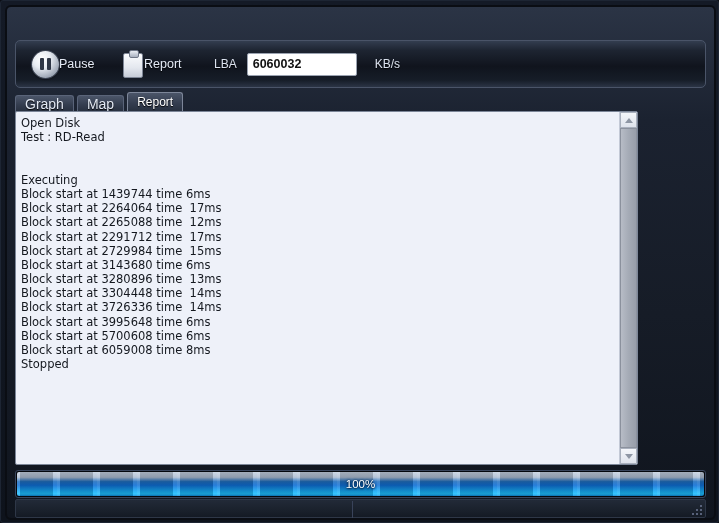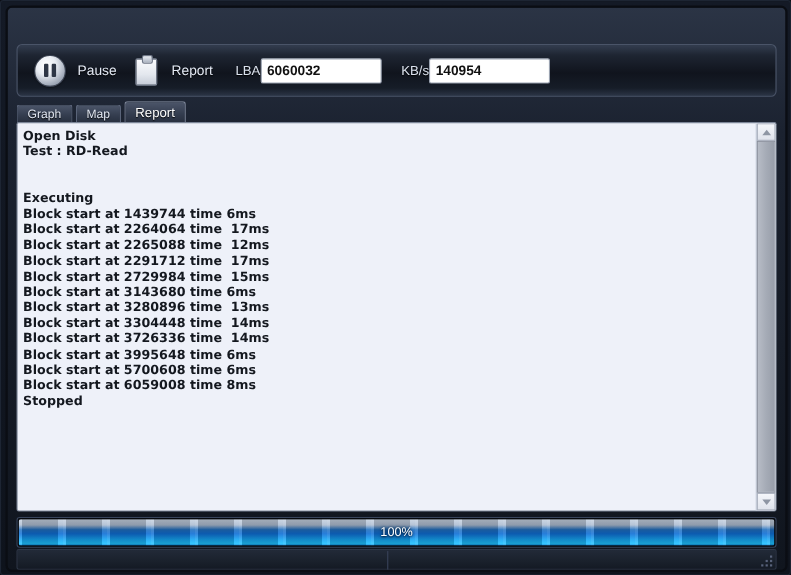--- a/index.html
+++ b/index.html
@@ -105,21 +105,21 @@
     border-radius: 5px;
     display: flex;
     align-items: stretch;
     overflow: hidden;
   }
   .tb-btn {
     position: relative;
     width: 90px;
     display: flex;
     align-items: center;
-    gap: 12px;
+    gap: 0;
     padding-left: 16px;
     box-sizing: border-box;
     color: #e3e9f4;
     font-size: 12.5px;
     text-shadow: 0 1px 1px #000;
   }
   .tb-btn.active {
     background: linear-gradient(180deg,#b9c3d4 0%, #7d8ba4 14%, #2b3e66 42%, #0f4f9c 60%, #1272d6 82%, #0b4f9e 100%);
     border-left: 1px solid #6c7a93;
     border-right: 1px solid #6c7a93;
@@ -179,20 +179,21 @@
     left: 7px; top: 0px;
     width: 8px; height: 6px;
     background: linear-gradient(180deg,#e9edf3 0%, #aab2c0 100%);
     border: 1px solid #6f7787;
     border-radius: 2px;
   }
 
   .tb-field {
     display: flex;
     align-items: center;
+    gap: 10px;
     margin-left: 18px;
   }
   .tb-field .fl {
     color: #dbe2ee;
     font-size: 12px;
     text-shadow: 0 1px 1px #000;
   }
   .tb-input {
     width: 110px; height: 23px;
     box-sizing: border-box;
@@ -219,45 +220,44 @@
   }
   .tab {
     height: 17px;
     padding: 0 9px;
     box-sizing: border-box;
     background: linear-gradient(180deg,#4b5569 0%, #343d4f 55%, #272f3e 100%);
     border: 1px solid #5a6479;
     border-bottom: none;
     border-radius: 3px 3px 0 0;
     color: #e2e8f3;
-    font-size: 11px;
+    font-size: 14px;
     line-height: 16px;
     text-shadow: 0 1px 1px #000;
   }
   .tab.active {
     height: 20px;
     background: linear-gradient(180deg,#69748a 0%, #4d5austin 0%, #4c566a 55%, #3b4456 100%);
     border-color: #7d8699;
     color: #ffffff;
     font-size: 12px;
     line-height: 19px;
   }
 
   
   .panel {
     position: absolute;
     left: 8px; top: 104px;
-    width: 691px; height: 354px;
+    width: 623px; height: 354px;
     box-sizing: border-box;
     background: #eef1f9;
     border: 1px solid #7c8698;
     border-radius: 2px;
     overflow: hidden;
     display: flex;
-    font-weight: bold;
   }
   .log {
     flex: 1;
     padding: 4px 0 0 5px;
     font-family: "DejaVu Sans", sans-serif;
     font-size: 11.5px;
     line-height: 14.2px;
     color: #14181f;
     white-space: pre;
   }
@@ -396,21 +396,20 @@
         <span class="label">Report</span>
       </div>
 
       <div class="tb-field">
         <span class="fl">LBA</span>
         <input class="tb-input" type="text" value="6060032" style="">
       </div>
 
       <div class="tb-field">
         <span class="fl">KB/s</span>
-        <input class="tb-input" type="text" value="140954" style="">
       </div>
     </div>
 
     <div class="tabs">
       <div class="tab"><span>Graph</span></div>
       <div class="tab"><span>Map</span></div>
       <div class="tab active"><span>Report</span></div>
     </div>
 
     <div class="panel">

